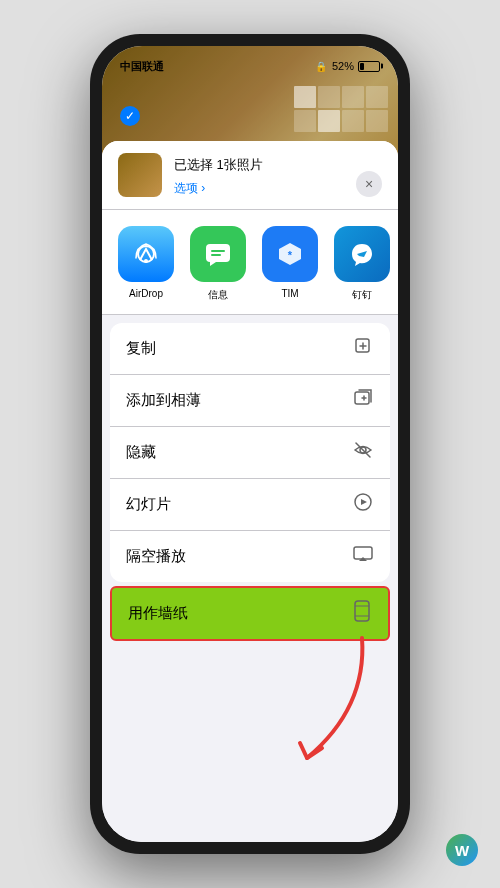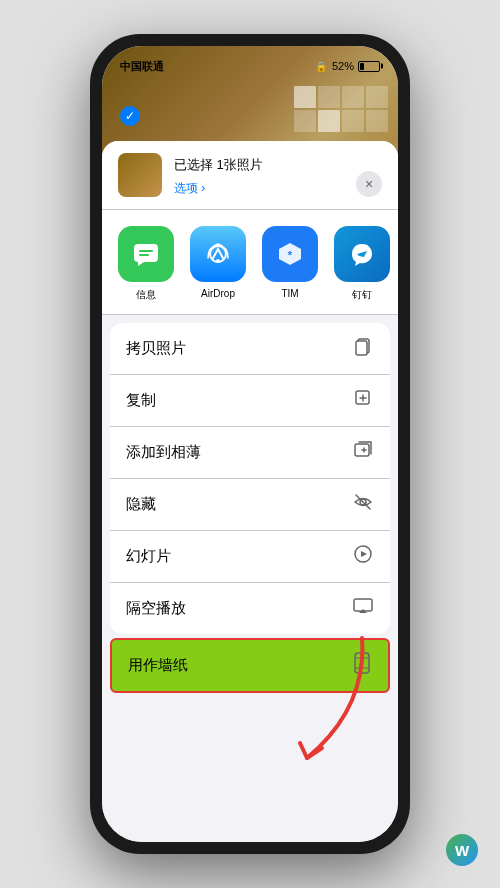--- a/index.html
+++ b/index.html
@@ -296,42 +296,42 @@
           <div class="share-thumbnail"></div>
           <div class="share-header-text">
             <div class="share-title">已选择 1张照片</div>
             <div class="share-subtitle">选项 ›</div>
           </div>
           <div class="share-close">×</div>
         </div>
 
         <div class="app-row">
           <div class="app-item">
+            <div class="app-icon airdrop">
+              <svg width="30" height="30" viewBox="0 0 30 30" fill="none">
+                <circle cx="15" cy="15" r="8" stroke="white" stroke-width="2" fill="none"></circle>
+                <path d="M9 21 L15 10 L21 21" stroke="white" stroke-width="2" fill="none"></path>
+                <circle cx="15" cy="22" r="2" fill="white"></circle>
+                <path d="M5 19 Q5 8 15 5 Q25 8 25 19" stroke="white" stroke-width="1.5" fill="none" stroke-linecap="round"></path>
+              </svg>
+            </div>
+            <span class="app-label">AirDrop</span>
+          </div>
+          <div class="app-item">
             <div class="app-icon messages">
               <svg width="32" height="32" viewBox="0 0 32 32" fill="none">
                 <rect x="4" y="6" width="24" height="18" rx="4" fill="white"></rect>
                 <path d="M8 24 L8 28 L14 24" fill="white"></path>
                 <path d="M10 13 L22 13" stroke="#34c759" stroke-width="2" stroke-linecap="round"></path>
                 <path d="M10 17 L18 17" stroke="#34c759" stroke-width="2" stroke-linecap="round"></path>
               </svg>
             </div>
             <span class="app-label">信息</span>
           </div>
           <div class="app-item">
-            <div class="app-icon airdrop">
-              <svg width="30" height="30" viewBox="0 0 30 30" fill="none">
-                <circle cx="15" cy="15" r="8" stroke="white" stroke-width="2" fill="none"></circle>
-                <path d="M9 21 L15 10 L21 21" stroke="white" stroke-width="2" fill="none"></path>
-                <circle cx="15" cy="22" r="2" fill="white"></circle>
-                <path d="M5 19 Q5 8 15 5 Q25 8 25 19" stroke="white" stroke-width="1.5" fill="none" stroke-linecap="round"></path>
-              </svg>
-            </div>
-            <span class="app-label">AirDrop</span>
-          </div>
-          <div class="app-item">
             <div class="app-icon tim">
               <svg width="34" height="34" viewBox="0 0 34 34" fill="none">
                 <path d="M17 6 L28 12 L28 22 L17 28 L6 22 L6 12 Z" fill="white" opacity="0.9"></path>
                 <text x="17" y="22" text-anchor="middle" font-size="11" fill="#1d7bf5" font-weight="bold">*</text>
               </svg>
             </div>
             <span class="app-label">TIM</span>
           </div>
           <div class="app-item">
             <div class="app-icon dingtalk">
@@ -339,29 +339,20 @@
                 <path d="M17 7 C10 7 7 12 7 17 C7 20 8 23 11 25 L10 29 L15 26 C15.6 26.1 16.3 26.2 17 26.2 C24 26.2 27 21 27 17 C27 12 24 7 17 7Z" fill="white"></path>
                 <path d="M12 17 L22 14 L19 20 L14 19 Z" fill="#1296db"></path>
               </svg>
             </div>
             <span class="app-label">钉钉</span>
           </div>
         </div>
 
         <div class="menu-section" style="margin: 8px 8px 0;">
 
-          <div class="menu-item">
-            <span class="menu-item-label">拷贝照片</span>
-            <span class="menu-icon">
-              <svg width="22" height="22" viewBox="0 0 22 22" fill="none">
-                <rect x="6" y="4" width="11" height="14" rx="2" stroke="#666" stroke-width="1.5" fill="none"></rect>
-                <rect x="4" y="6" width="11" height="14" rx="2" stroke="#666" stroke-width="1.5" fill="white"></rect>
-              </svg>
-            </span>
-          </div>
 
           <div class="menu-item">
             <span class="menu-item-label">复制</span>
             <span class="menu-icon">
               <svg width="22" height="22" viewBox="0 0 22 22" fill="none">
                 <rect x="4" y="4" width="13" height="13" rx="2" stroke="#666" stroke-width="1.5" fill="none"></rect>
                 <path d="M11 8 L11 14 M8 11 L14 11" stroke="#666" stroke-width="1.5" stroke-linecap="round"></path>
               </svg>
             </span>
           </div>

